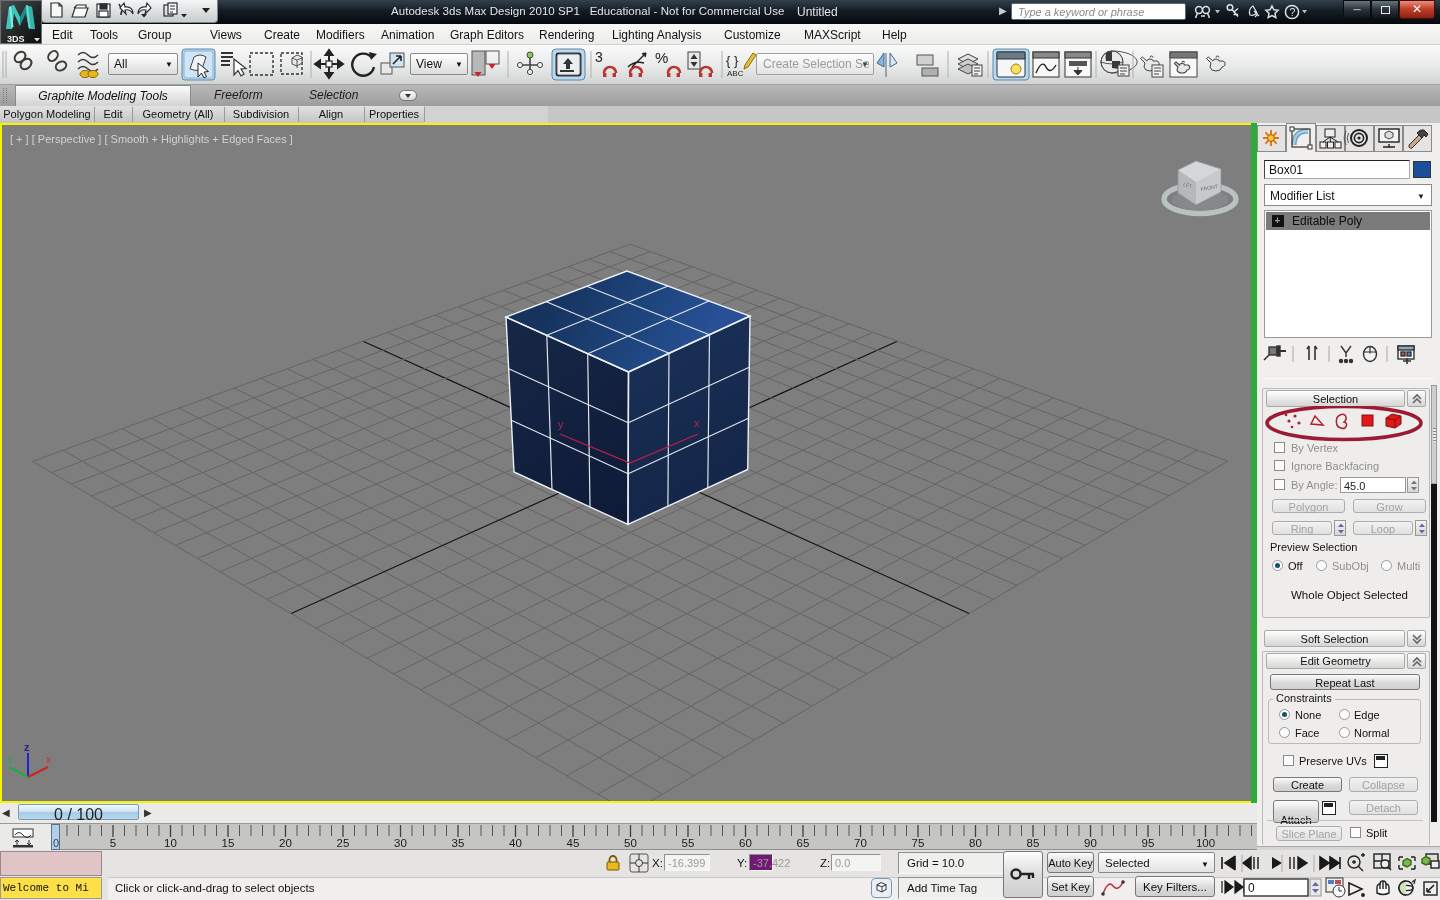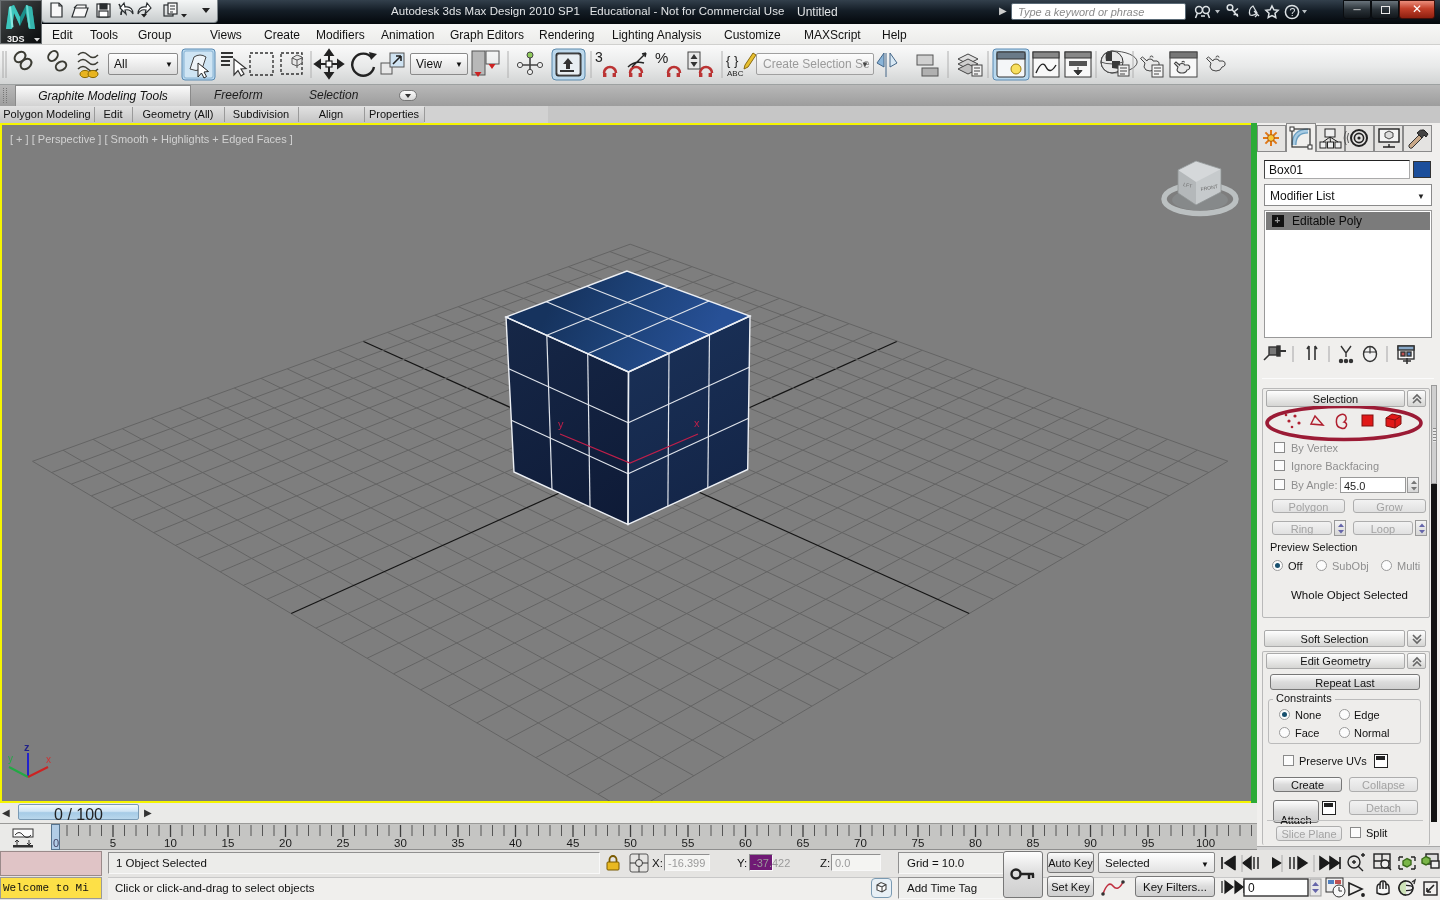--- a/index.html
+++ b/index.html
@@ -702,23 +702,20 @@
   <svg class="abs" style="left:12px;top:3px;" width="24" height="20" viewBox="0 0 24 20">
     <rect x="1" y="1" width="20" height="8" fill="#f0f0f0" stroke="#333"></rect>
     <path d="M3 7 q4 -5 8 0 t8 0" stroke="#333" fill="none"></path>
     <path d="M5 12 v5 M17 12 v5 M5 12 l-2 2 m2 -2 l2 2 M17 17 l-2 -2 m2 2 l2 -2" stroke="#333" fill="none"></path>
     <rect x="1" y="17" width="20" height="2.5" fill="#333"></rect>
   </svg>
 
 <div class="abs" id="statusbar">
   <div class="abs" style="left:0;top:1px;width:102px;height:25px;background:#e0c4c6;border:1px solid #9a8a8a;"></div>
   <div class="abs" style="left:0;top:27px;width:102px;height:22px;background:#fde047;border:1px solid #9a9a9a;font-family:'Liberation Mono',monospace;font-size:11px;color:#111;padding:4px 0 0 2px;white-space:nowrap;overflow:hidden;">Welcome to Mi</div>
-  <div class="fld" style="left:108px;top:2px;width:492px;height:22px;background:#ececea;">
-      <span style="position:absolute;left:7px;top:4px;font-size:11.5px;color:#111;">1 Object Selected</span>
-    </div>
   <div class="abs" style="left:108px;top:27px;width:1332px;height:23px;background:#f0efed;border-top:1px solid #c8c8c8;"></div>
   <span class="abs" style="left:115px;top:32px;font-size:11.5px;color:#111;">Click or click-and-drag to select objects</span>
   <svg class="abs" style="left:604px;top:3px;" width="20" height="20" viewBox="0 0 20 20">
       <rect x="3" y="9" width="12" height="8" rx="1" fill="#e8b820" stroke="#7a5a00"></rect>
       <path d="M5.5 9 v-2.5 a3.5 3.5 0 0 1 7 0 V9" fill="none" stroke="#7a5a00" stroke-width="1.8"></path>
     </svg>
   <svg class="abs" style="left:628px;top:2px;" width="22" height="22" viewBox="0 0 22 22">
       <rect x="2" y="2" width="18" height="18" rx="2" fill="none" stroke="#555"></rect>
       <circle cx="11" cy="11" r="3.5" fill="none" stroke="#333"></circle>
       <path d="M11 2 v5 M11 15 v5 M2 11 h5 M15 11 h5" stroke="#333"></path>

